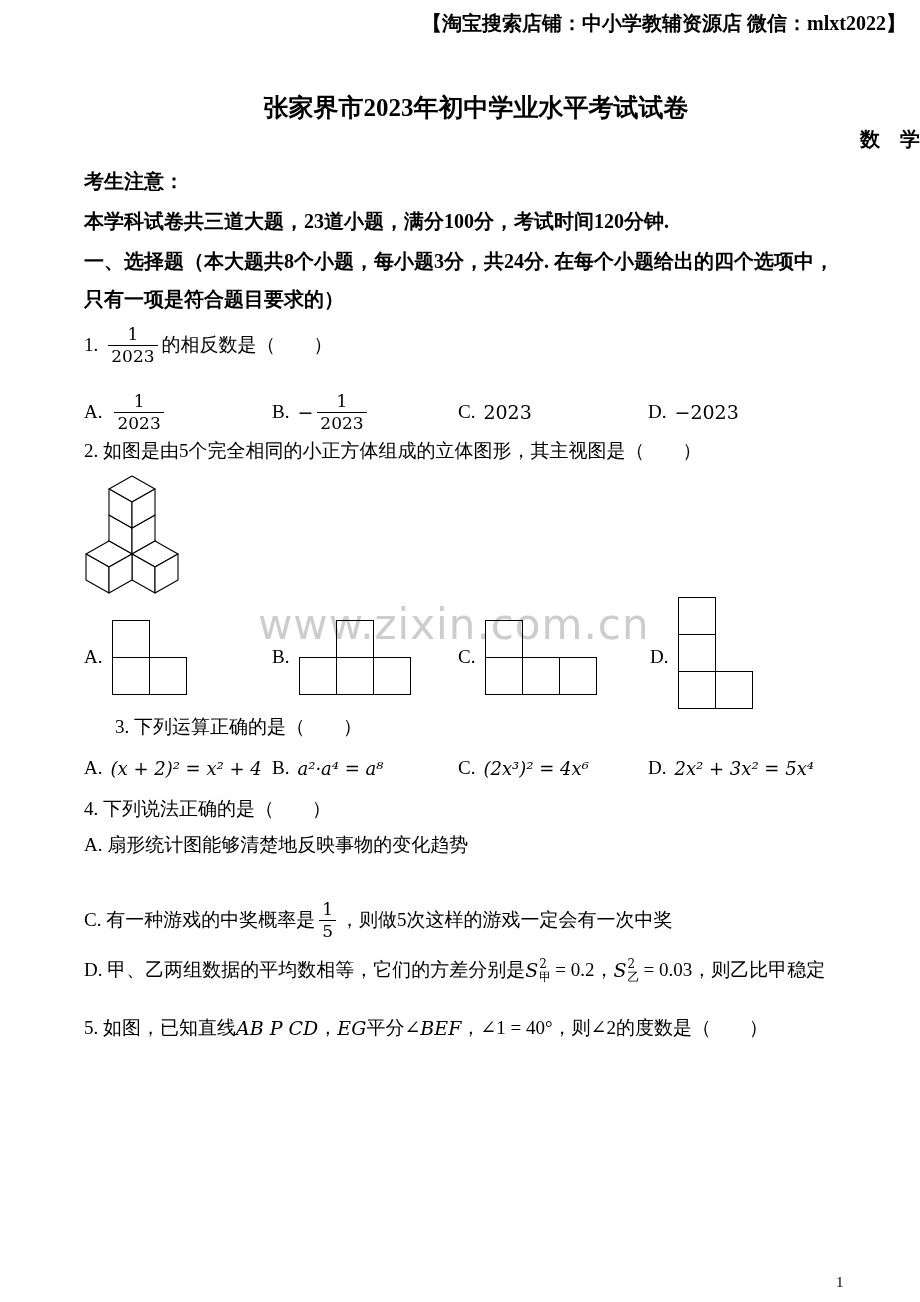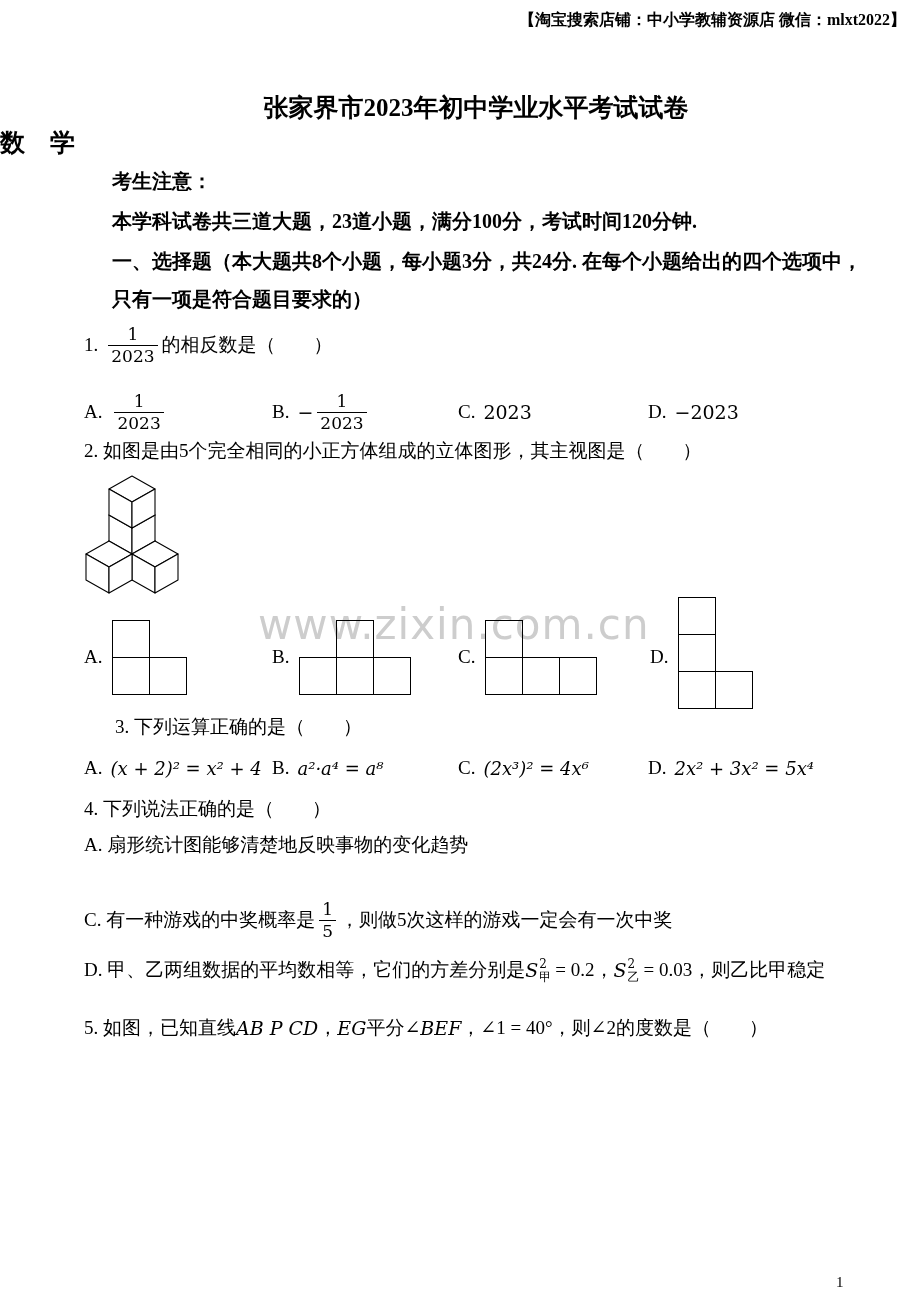--- a/index.html
+++ b/index.html
@@ -2,24 +2,24 @@
 <html><head>
 <meta charset="utf-8">
 <style>
   html,body { margin:0; padding:0; background:#888; }
   .page {
     position:relative; width:920px; height:1302px; margin:0 auto;
     background:#ffffff; color:#000;
     font-family:"Liberation Serif","DejaVu Serif",serif;
     overflow:hidden;
   }
-  .topnote { position:absolute; top:10px; right:14px; font-size:16px; font-weight:700; }
+  .topnote { position:absolute; top:10px; right:14px; font-size:20px; font-weight:700; }
   .title   { position:absolute; top:76px; left:0; width:100%; margin:16px; text-align:center; font-size:25px; font-weight:700; line-height:1.25; }
-  .subject { position:absolute; top:126px; left:0; width:100%; margin:0; text-align:left; font-size:25px; font-weight:700; }
-  .bline { position:absolute; left:84px; font-size:20px; font-weight:700; white-space:nowrap;margin-left:28px; }
+  .subject { position:absolute; top:126px; left:0; width:100%; margin:0; text-align:right; font-size:20px; font-weight:700; }
+  .bline { position:absolute; left:84px; font-size:20px; font-weight:700; white-space:nowrap; }
   .stem  { position:absolute; left:84px; font-size:19px; white-space:nowrap; }
   .qflex { position:absolute; left:84px; display:flex; align-items:center; font-size:19px; white-space:nowrap; }
   .optrow { position:absolute; left:84px; width:800px; height:52px; }
   .opt { position:absolute; top:0; height:52px; display:flex; align-items:center; font-size:19px; white-space:nowrap; }
   .opt-label { margin-right:8px; }
   .opttext { font-family:"DejaVu Serif",serif; }
   .math { font-family:"DejaVu Serif",serif; font-style:italic; font-size:18px; }
   .frac { display:inline-flex; flex-direction:column; align-items:center; line-height:1.2; font-family:"DejaVu Serif",serif; font-size:17px; margin:0 4px; }
   .frac .num { padding:0 3px; }
   .frac .den { border-top:1.2px solid #000; padding:0 3px; }

